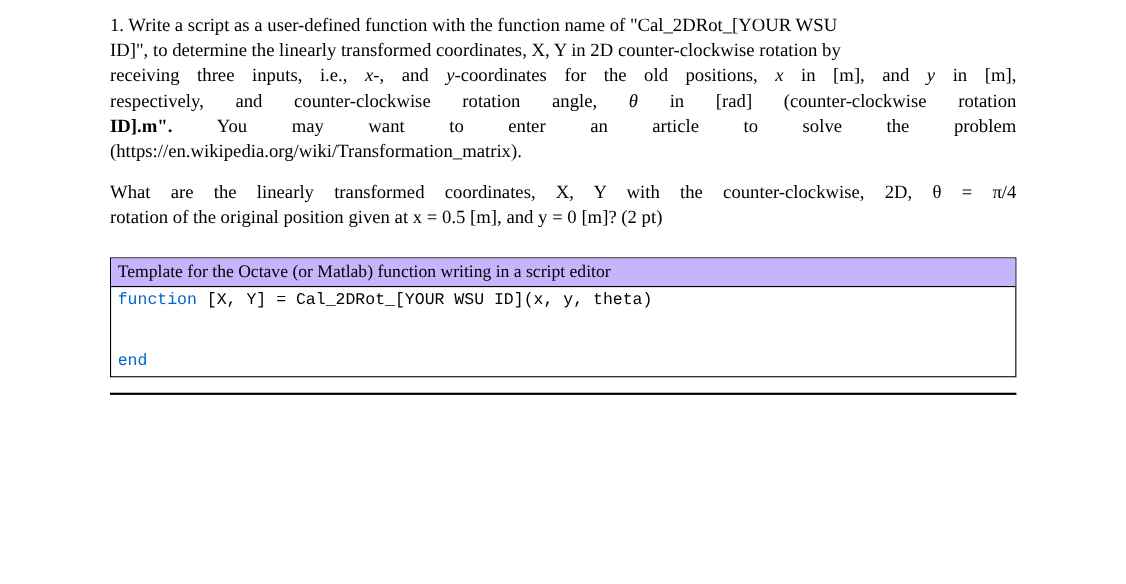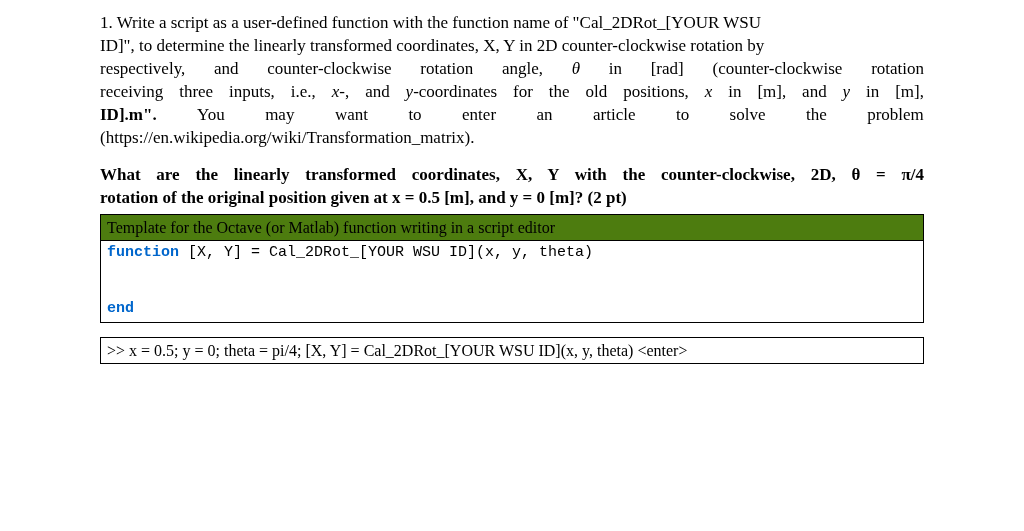--- a/index.html
+++ b/index.html
@@ -14,43 +14,42 @@
       line-height: 1.35;
     }
     .problem-text {
       text-align: justify;
       margin-bottom: 14px;
     }
     .problem-text .italic { font-style: italic; }
     .problem-text .bold { font-weight: bold; }
     .question-text {
       text-align: justify;
-      margin-bottom: 4px;
-      font-weight: bold;
+      margin-bottom: 24px;
     }
     .template-box {
       border: 1px solid #000;
       margin-bottom: 14px;
     }
     .template-header {
-      background: #4d7c0f;
+      background: #c4b5fd;
       padding: 2px 6px;
       border-bottom: 1px solid #000;
       font-size: 16px;
     }
     .template-body {
       padding: 2px 6px;
       font-size: 16px;
     }
     .code-line {
       font-family: 'Courier New', Courier, monospace;
       font-size: 15px;
       white-space: pre;
     }
-    .code-line .kw { color: #0066cc; font-weight: bold; }
+    .code-line .kw { color: #0066cc; }
     .spacer-line {
       height: 18px;
     }
     .call-row {
       padding: 2px 6px;
       font-size: 16px;
     }
     .justified-wide {
       text-align: justify;
       text-align-last: justify;
@@ -62,24 +61,24 @@
     }
     .inline-row span { white-space: nowrap; }
   </style>
 </head>
 <body>
 
 <div class="problem-text">
   <div>1. Write a script as a user-defined function with the function name of "Cal_2DRot_[YOUR WSU</div>
   <div>ID]", to determine the linearly transformed coordinates, X, Y in 2D counter-clockwise rotation by</div>
   <div class="justified-wide">
-    <span>respectively, and counter-clockwise rotation angle, </span><span class="italic">θ</span><span> in [rad] (counter-clockwise rotation</span>
+    <span>receiving three inputs, i.e., </span><span class="italic">x</span><span>-, and </span><span class="italic">y</span><span>-coordinates for the old positions, </span><span class="italic">x</span><span> in [m], and </span><span class="italic">y</span><span> in [m],</span>
   </div>
   <div class="justified-wide">
-    <span>receiving three inputs, i.e., </span><span class="italic">x</span><span>-, and </span><span class="italic">y</span><span>-coordinates for the old positions, </span><span class="italic">x</span><span> in [m], and </span><span class="italic">y</span><span> in [m],</span>
+    <span>respectively, and counter-clockwise rotation angle, </span><span class="italic">θ</span><span> in [rad] (counter-clockwise rotation</span>
   </div>
   <div class="inline-row">
     <span class="bold">ID].m".</span>
     <span>You</span>
     <span>may</span>
     <span>want</span>
     <span>to</span>
     <span>enter</span>
     <span>an</span>
     <span>article</span>
@@ -104,14 +103,13 @@
   <div class="template-header">Template for the Octave (or Matlab) function writing in a script editor</div>
   <div class="template-body">
     <div class="code-line"><span class="kw">function</span><span> [X, Y] = Cal_2DRot_[YOUR WSU ID](x, y, theta)</span></div>
     <div class="spacer-line"></div>
     <div class="spacer-line"></div>
     <div class="code-line"><span class="kw">end</span></div>
   </div>
 </div>
 
 <div class="template-box">
-  <div class="call-row">&gt;&gt; x = 0.5; y = 0; theta = pi/4; [X, Y] = Cal_2DRot_[YOUR WSU ID](x, y, theta) &lt;enter&gt;</div>
 </div>
 
 </body></html>

